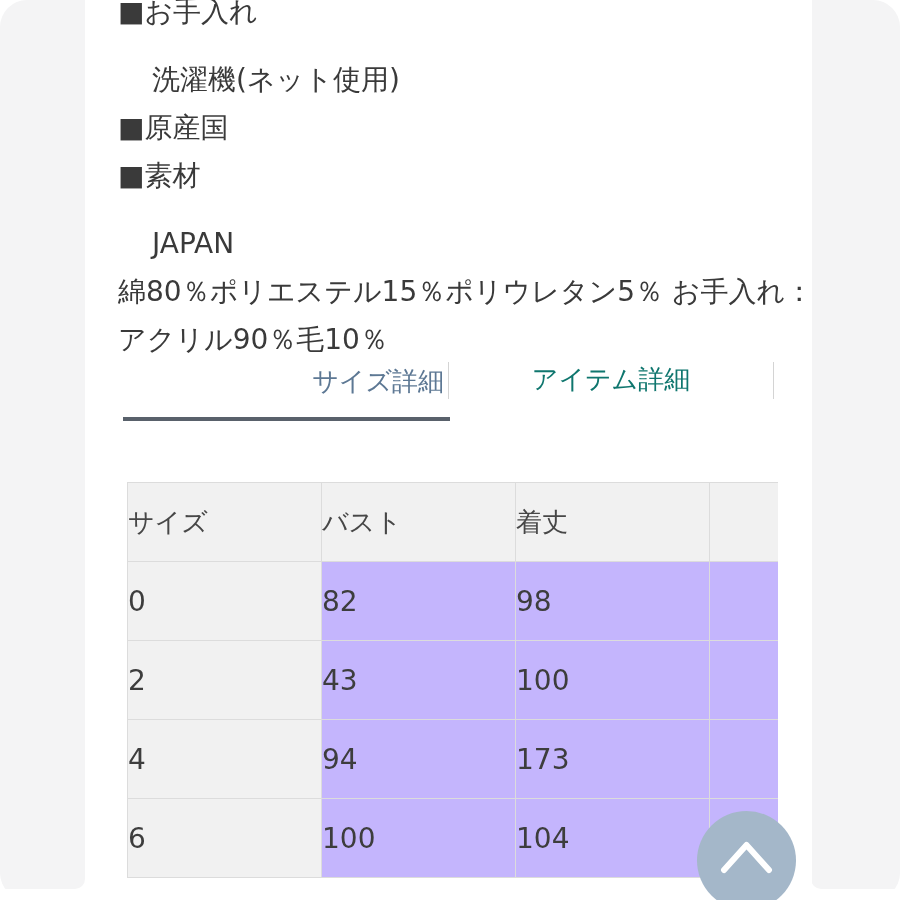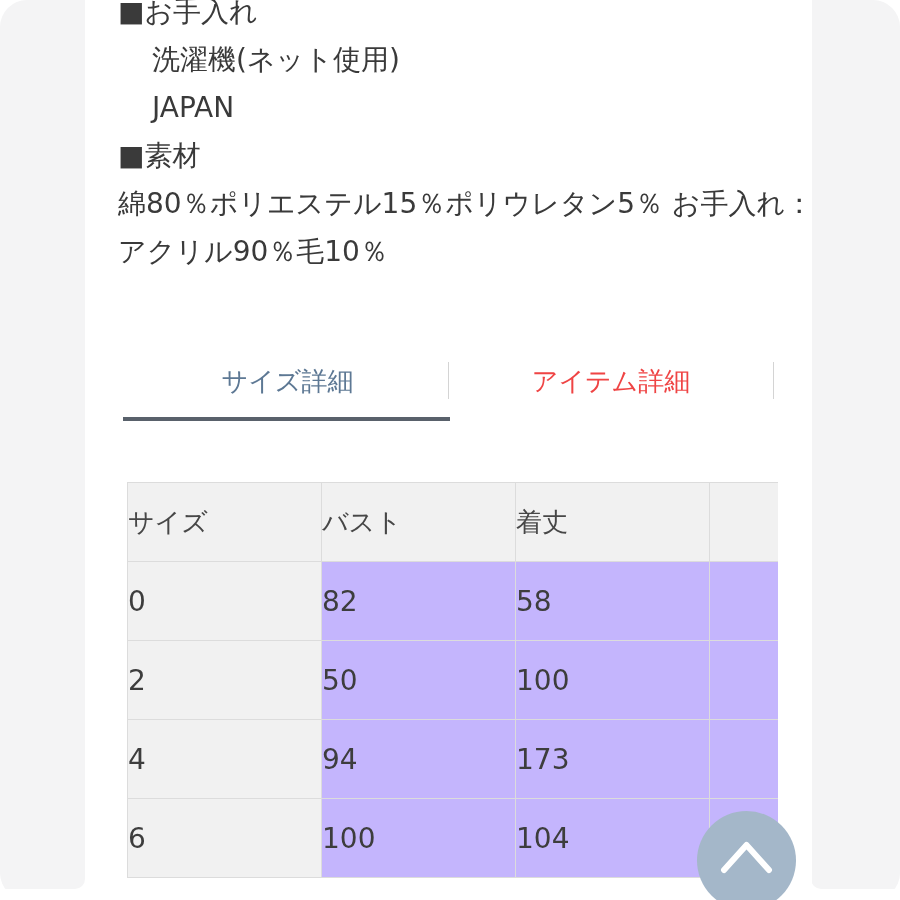--- a/index.html
+++ b/index.html
@@ -41,33 +41,33 @@
   
   .info {
     position: absolute;
     left: 33px; top: -12px;
     font-size: 28px;
     line-height: 48px;
     color: #3a3a3a;
     white-space: nowrap;
   }
   .info .line { height: 48px; }
-  .info .line.indent { padding-left: 34px; }
+  .info .line.indent { padding-left: 34px; margin-top: 20px; }
   
   .tab {
     position: absolute;
     top: 361px;
     height: 40px;
     line-height: 40px;
     text-align: center;
     font-size: 26px;
     cursor: pointer;
   }
   .tab.active { color: #5d7894; }
-  .tab.inactive { color: #ef4444; }
+  .tab.inactive { color: #0f766e; font-family: Liberation Mono, monospace; }
   .tab-divider {
     position: absolute;
     top: 362px;
     width: 1px; height: 37px;
     background: #d4d4d4;
   }
   .tab-underline {
     position: absolute;
     left: 38px; top: 417px;
     width: 327px; height: 4px;
@@ -121,27 +121,28 @@
 <div class="canvas">
   <div class="photo">
     <div class="gutter left"></div>
     <div class="gutter right"></div>
 
     <div class="content">
 
       <div class="info">
         <div class="line">■お手入れ</div>
         <div class="line indent">洗濯機(ネット使用)</div>
+        <div class="line">■原産国</div>
+        <div class="line">■素材</div>
         <div class="line indent">JAPAN</div>
-        <div class="line">■素材</div>
         <div class="line">綿80％ポリエステル15％ポリウレタン5％ お手入れ：</div>
         <div class="line">アクリル90％毛10％</div>
       </div>
 
-      <div class="tab active" style="left:40px; width:325px;">サイズ詳細</div>
+      <div class="tab active" style="left:34px; width:325px;text-align:right;">サイズ詳細</div>
       <div class="tab-divider" style="left:363px;"></div>
       <div class="tab inactive" style="left:364px; width:324px;">アイテム詳細</div>
       <div class="tab-divider" style="left:688px;"></div>
       <div class="tab-underline"></div>
 
       <div class="table-clip">
         <table class="size">
           <colgroup>
               <col style="width:194px">
               <col style="width:194px">
@@ -151,26 +152,26 @@
           <tbody>
               <tr>
             <th>サイズ</th>
             <th>バスト</th>
             <th>着丈</th>
             <th></th>
           </tr>
           <tr>
             <td class="rowhead">0</td>
             <td>82</td>
-            <td>58</td>
+            <td>98</td>
             <td></td>
           </tr>
           <tr>
             <td class="rowhead">2</td>
-            <td>50</td>
+            <td>43</td>
             <td>100</td>
             <td></td>
           </tr>
           <tr>
             <td class="rowhead">4</td>
             <td>94</td>
             <td>173</td>
             <td></td>
           </tr>
           <tr>

